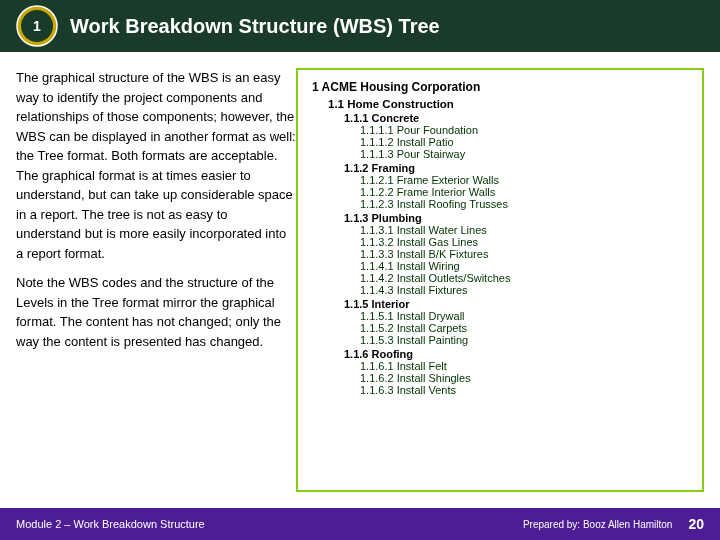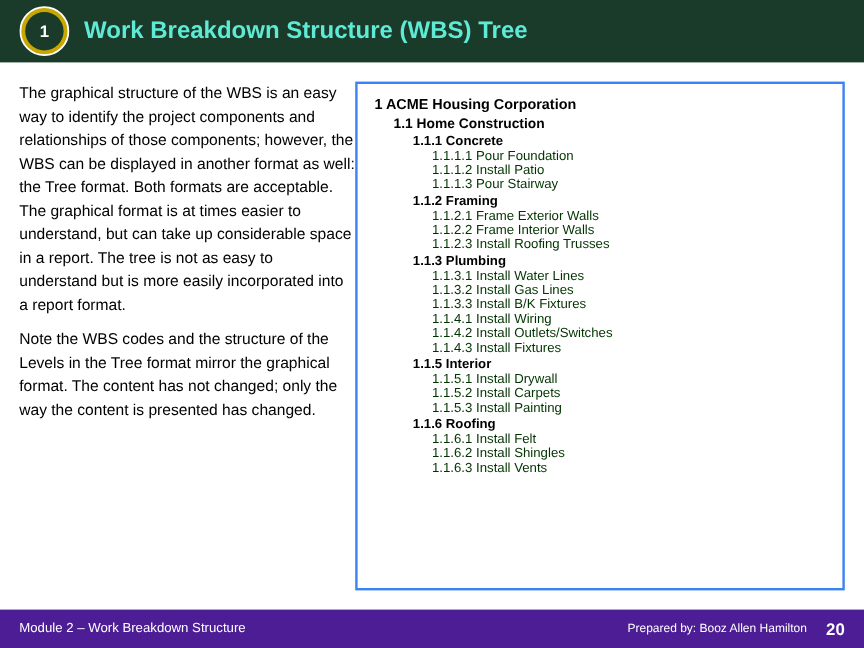--- a/index.html
+++ b/index.html
@@ -22,21 +22,21 @@
     }
     .header-logo {
       width: 42px;
       height: 42px;
       margin-right: 12px;
       flex-shrink: 0;
     }
     .header-title {
       font-size: 20px;
       font-weight: bold;
-      color: #5eead4;
+      color: #ffffff;
     }
 
     
     .main {
       display: flex;
       flex-direction: row;
       padding: 16px;
       height: calc(540px - 52px - 32px);
     }
 
@@ -47,21 +47,21 @@
       line-height: 1.5;
       color: #000;
     }
     .left-panel p {
       margin-bottom: 10px;
     }
 
     
     .right-panel {
       flex: 1;
-      border: 2px solid #3b82f6;
+      border: 2px solid #84cc16;
       padding: 10px 14px;
       font-size: 11.5px;
       color: #000;
       overflow-y: auto;
     }
     .wbs-root {
       font-weight: bold;
       font-size: 12px;
       margin-bottom: 4px;
     }

